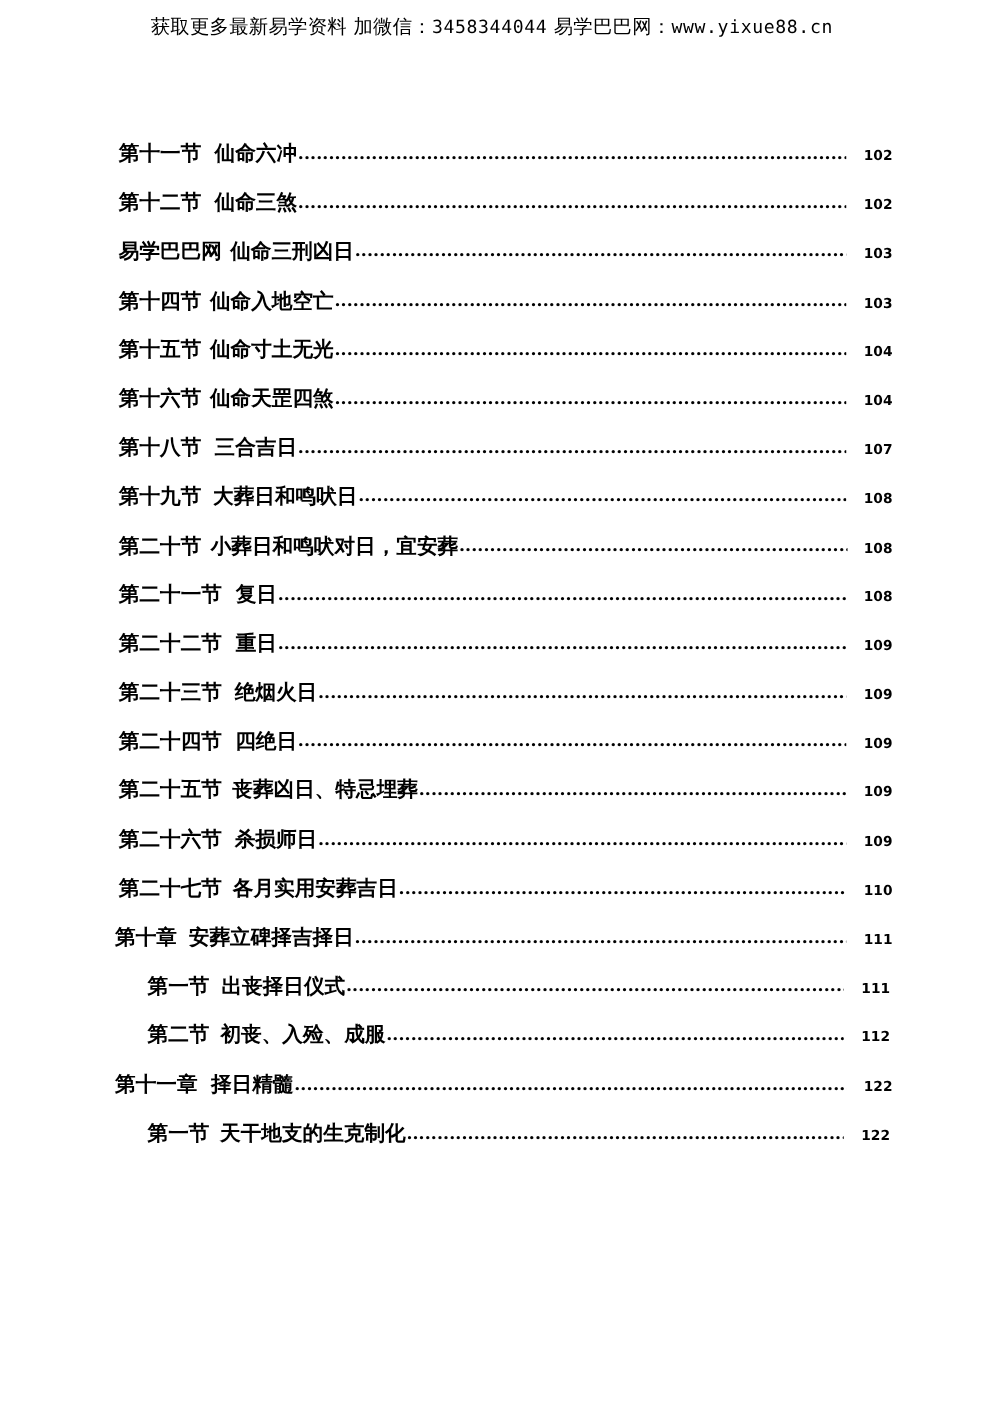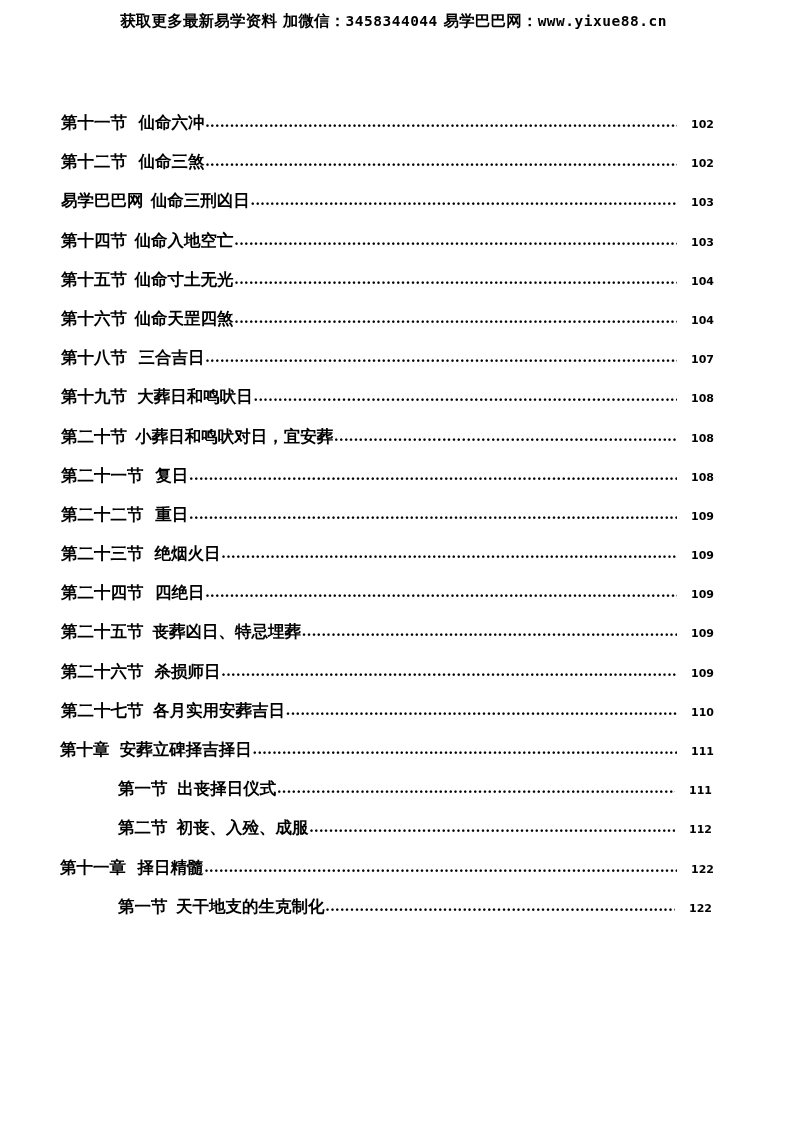--- a/index.html
+++ b/index.html
@@ -21,21 +21,21 @@
     position: relative;
     box-sizing: border-box;
   }
   .header-line {
     position: absolute;
     top: 11px;
     left: 0;
     width: 787px;
     text-align: center;
     font-size: 15.5px;
-    font-weight: bold;
+    font-weight: normal;
     letter-spacing: 0.2px;
     white-space: nowrap;
     font-family: "DejaVu Sans", "Liberation Sans", sans-serif;
   }
   .header-line .ascii {
     font-family: "DejaVu Sans Mono", "Liberation Mono", monospace;
     font-size: 14.5px;
     letter-spacing: 0.5px;
   }
   .toc {
@@ -46,22 +46,22 @@
   }
   .toc-row {
     display: flex;
     align-items: baseline;
     height: 39.2px;
     font-size: 16.5px;
     font-weight: bold;
     white-space: nowrap;
   }
   
-  .lvl-chapter { padding-left: 60px; padding-right: 73px; }
-  .lvl-section { padding-left: 61px; padding-right: 73px; }
+  .lvl-chapter { padding-left: 92px; padding-right: 73px; }
+  .lvl-section { padding-left: 95px; padding-right: 73px; }
   .lvl-subsection { padding-left: 118px; padding-right: 75px; }
 
   .label {
     flex: 0 0 auto;
   }
   .title {
     flex: 0 0 auto;
   }
   .gap-sm { display: inline-block; width: 14px; }
   .gap-md { display: inline-block; width: 20px; }

